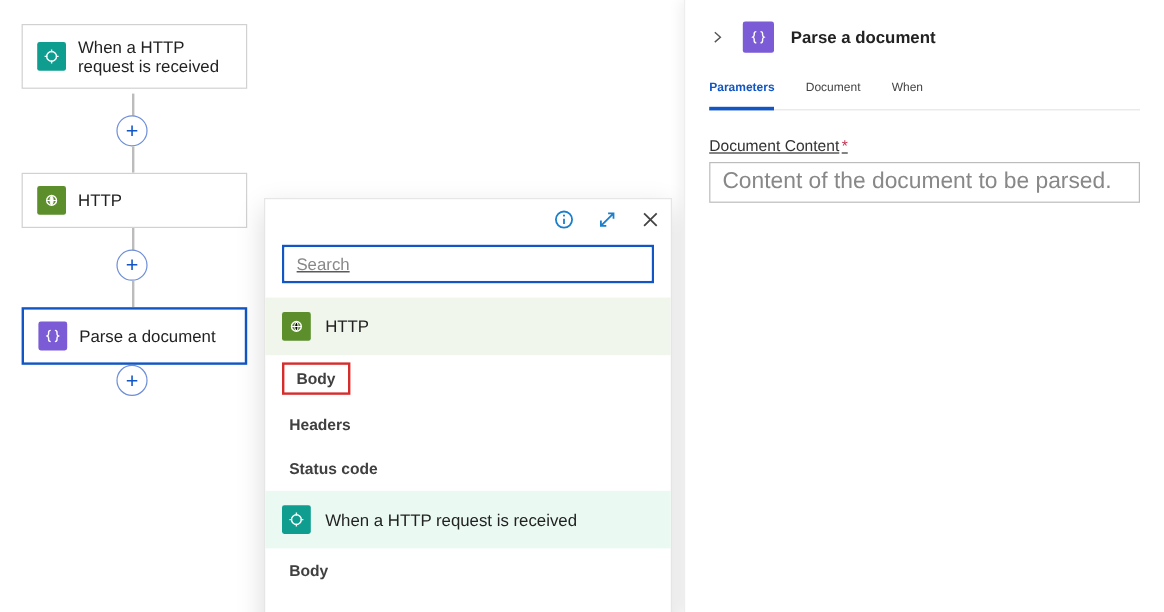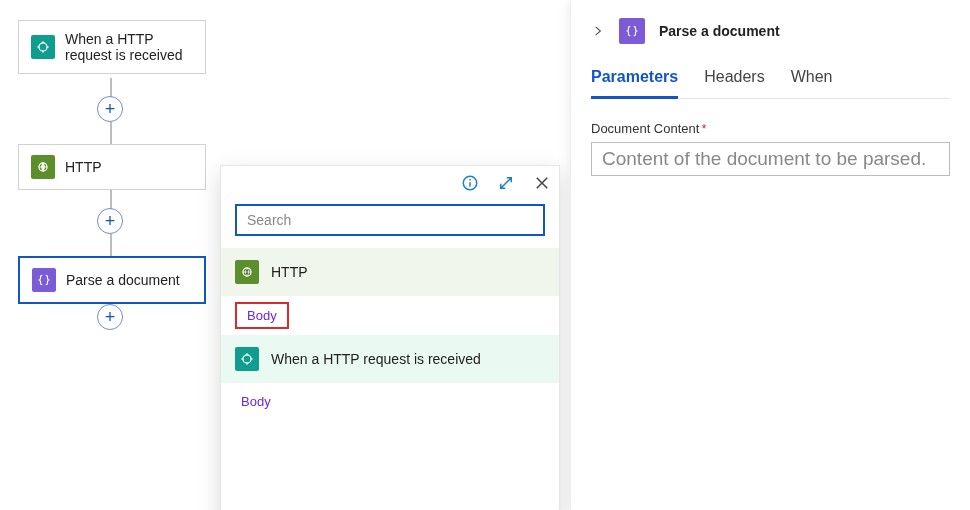--- a/index.html
+++ b/index.html
@@ -54,38 +54,38 @@
   }
   .picker-icons .ic { width: 18px; height: 18px; color: #1a7fcc; cursor: pointer; }
   .picker-icons .ic.close { color: #444; }
   .picker-search {
     margin: 38px 14px 12px 14px;
     border: 2px solid #1156c4;
     height: 32px;
   }
   .picker-search input {
     width: 100%; height: 100%; border: 0; outline: 0;
-    padding: 0 10px; font-size: 14px; color: #333;
+    padding: 0 10px; font-size: 14px; color: #333; text-decoration: underline;
   }
   .picker-search input::placeholder { color: #888; }
   .group-header {
     display: flex; align-items: center; gap: 12px;
     padding: 12px 14px;
     font-size: 14px; color: #222;
   }
   .group-header.teal-bg { background: #f1f6ed; }
   .group-header.green-bg { background: #eafaf3; }
   .group-icon {
     width: 24px; height: 24px; flex: 0 0 24px;
     display: inline-flex; align-items: center; justify-content: center;
     color: #fff; border-radius: 2px;
   }
   .item {
     padding: 11px 14px 11px 20px;
-    font-size: 13px; font-weight: 400; color: #6d28d9;
+    font-size: 13px; font-weight: 700; color: #404040;
     cursor: pointer;
   }
   .item.highlight {
     display: inline-block; margin: 6px 0 6px 14px;
     padding: 4px 10px; border: 2px solid #d62c2c;
   }
 
   
   .side {
     position: absolute; left: 570px; top: 0; width: 400px; height: 510px;
@@ -102,23 +102,23 @@
     width: 26px; height: 26px; display: inline-flex;
     align-items: center; justify-content: center;
     background: #7b5cd6; color: #fff; border-radius: 2px;
   }
   .side-title { font-size: 14px; font-weight: 600; color: #222; }
   .tabs {
     display: flex; gap: 26px;
     border-bottom: 1px solid #e5e5e5;
     margin-bottom: 22px;
   }
-  .tab { font-size: 16px; color: #444; padding: 6px 0 10px 0; cursor: pointer; }
+  .tab { font-size: 10px; color: #444; padding: 6px 0 10px 0; cursor: pointer; }
   .tab.active { font-weight: 600; color: #1156c4; border-bottom: 3px solid #1156c4; margin-bottom: -1px; }
-  .field-label { font-size: 13px; color: #333; margin-bottom: 6px; }
+  .field-label { font-size: 13px; color: #333; margin-bottom: 6px; text-decoration: underline; }
   .field-label .req { color: #c4314b; margin-left: 2px; }
   .field-input {
     width: 100%; height: 34px; border: 1px solid #bcbcbc;
     padding: 0 10px; font-size: 19px; color: #333; outline: 0;
   }
   .field-input::placeholder { color: #888; }
 
   
   svg { display: block; }
 </style>
@@ -196,20 +196,22 @@
   <div class="group-header teal-bg">
     <span class="group-icon green">
       <svg viewBox="0 0 24 24" width="14" height="14">
           <circle cx="12" cy="12" r="7" fill="none" stroke="#fff" stroke-width="2"></circle>
           <path d="M5 12h14M12 5c3 4 3 10 0 14M12 5c-3 4-3 10 0 14" stroke="#fff" stroke-width="1.5"></path>
         </svg>
     </span>
     <span>HTTP</span>
   </div>
   <div class="item highlight">Body</div>
+  <div class="item">Headers</div>
+  <div class="item">Status code</div>
 
   
   <div class="group-header green-bg">
     <span class="group-icon teal">
       <svg viewBox="0 0 24 24" width="14" height="14">
           <circle cx="12" cy="12" r="7" fill="none" stroke="#fff" stroke-width="2"></circle>
           <path d="M12 2v4M12 18v4M2 12h4M18 12h4" stroke="#fff" stroke-width="2"></path>
         </svg>
     </span>
     <span>When a HTTP request is received</span>
@@ -227,21 +229,21 @@
     <span class="side-title-icon">
       <svg viewBox="0 0 24 24" width="14" height="14">
           <path d="M9 4c-2 0-3 1-3 3v2c0 2-2 3-2 3s2 1 2 3v2c0 2 1 3 3 3M15 4c2 0 3 1 3 3v2c0 2 2 3 2 3s-2 1-2 3v2c0 2-1 3-3 3" stroke="#fff" stroke-width="2" fill="none"></path>
         </svg>
     </span>
     <span class="side-title">Parse a document</span>
   </div>
 
   <div class="tabs">
     <div class="tab active">Parameters</div>
-    <div class="tab">Headers</div>
+    <div class="tab">Document</div>
     <div class="tab">When</div>
   </div>
 
   <div class="field-label">
     <span>Document Content</span><span class="req">*</span>
   </div>
   <input class="field-input" type="text" placeholder="Content of the document to be parsed." style="">
 </div>
 
 </body></html>

